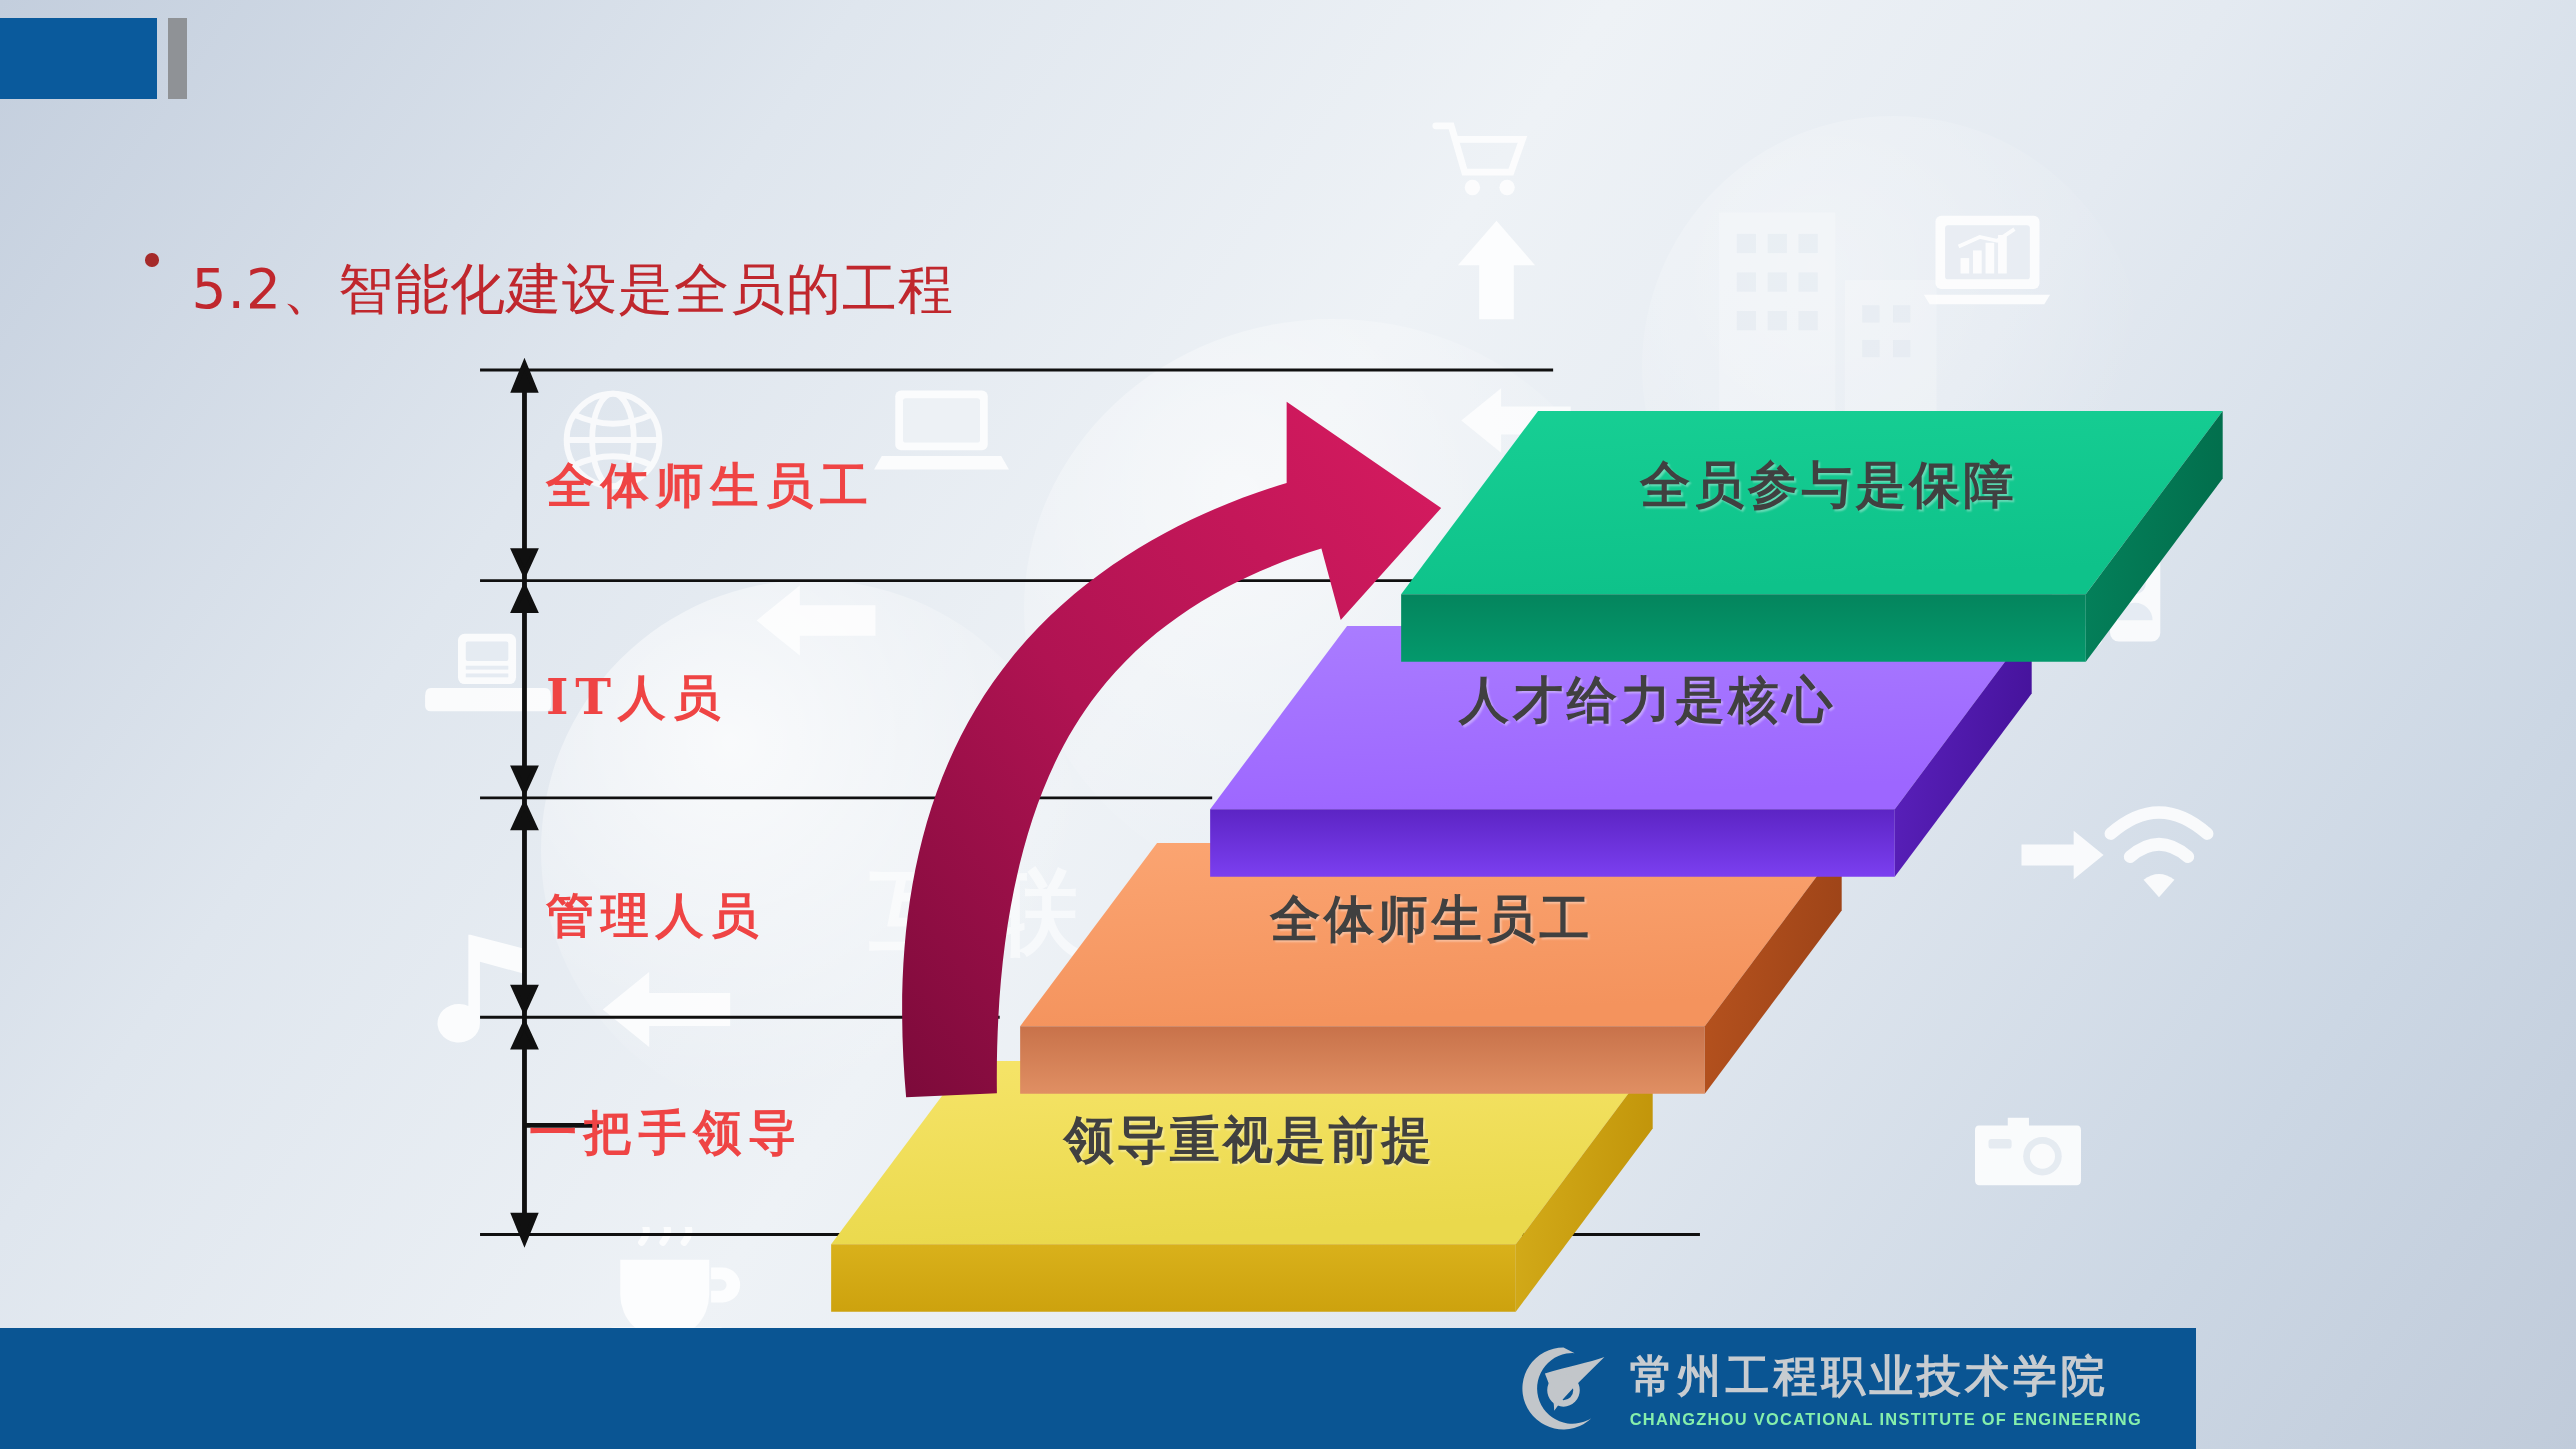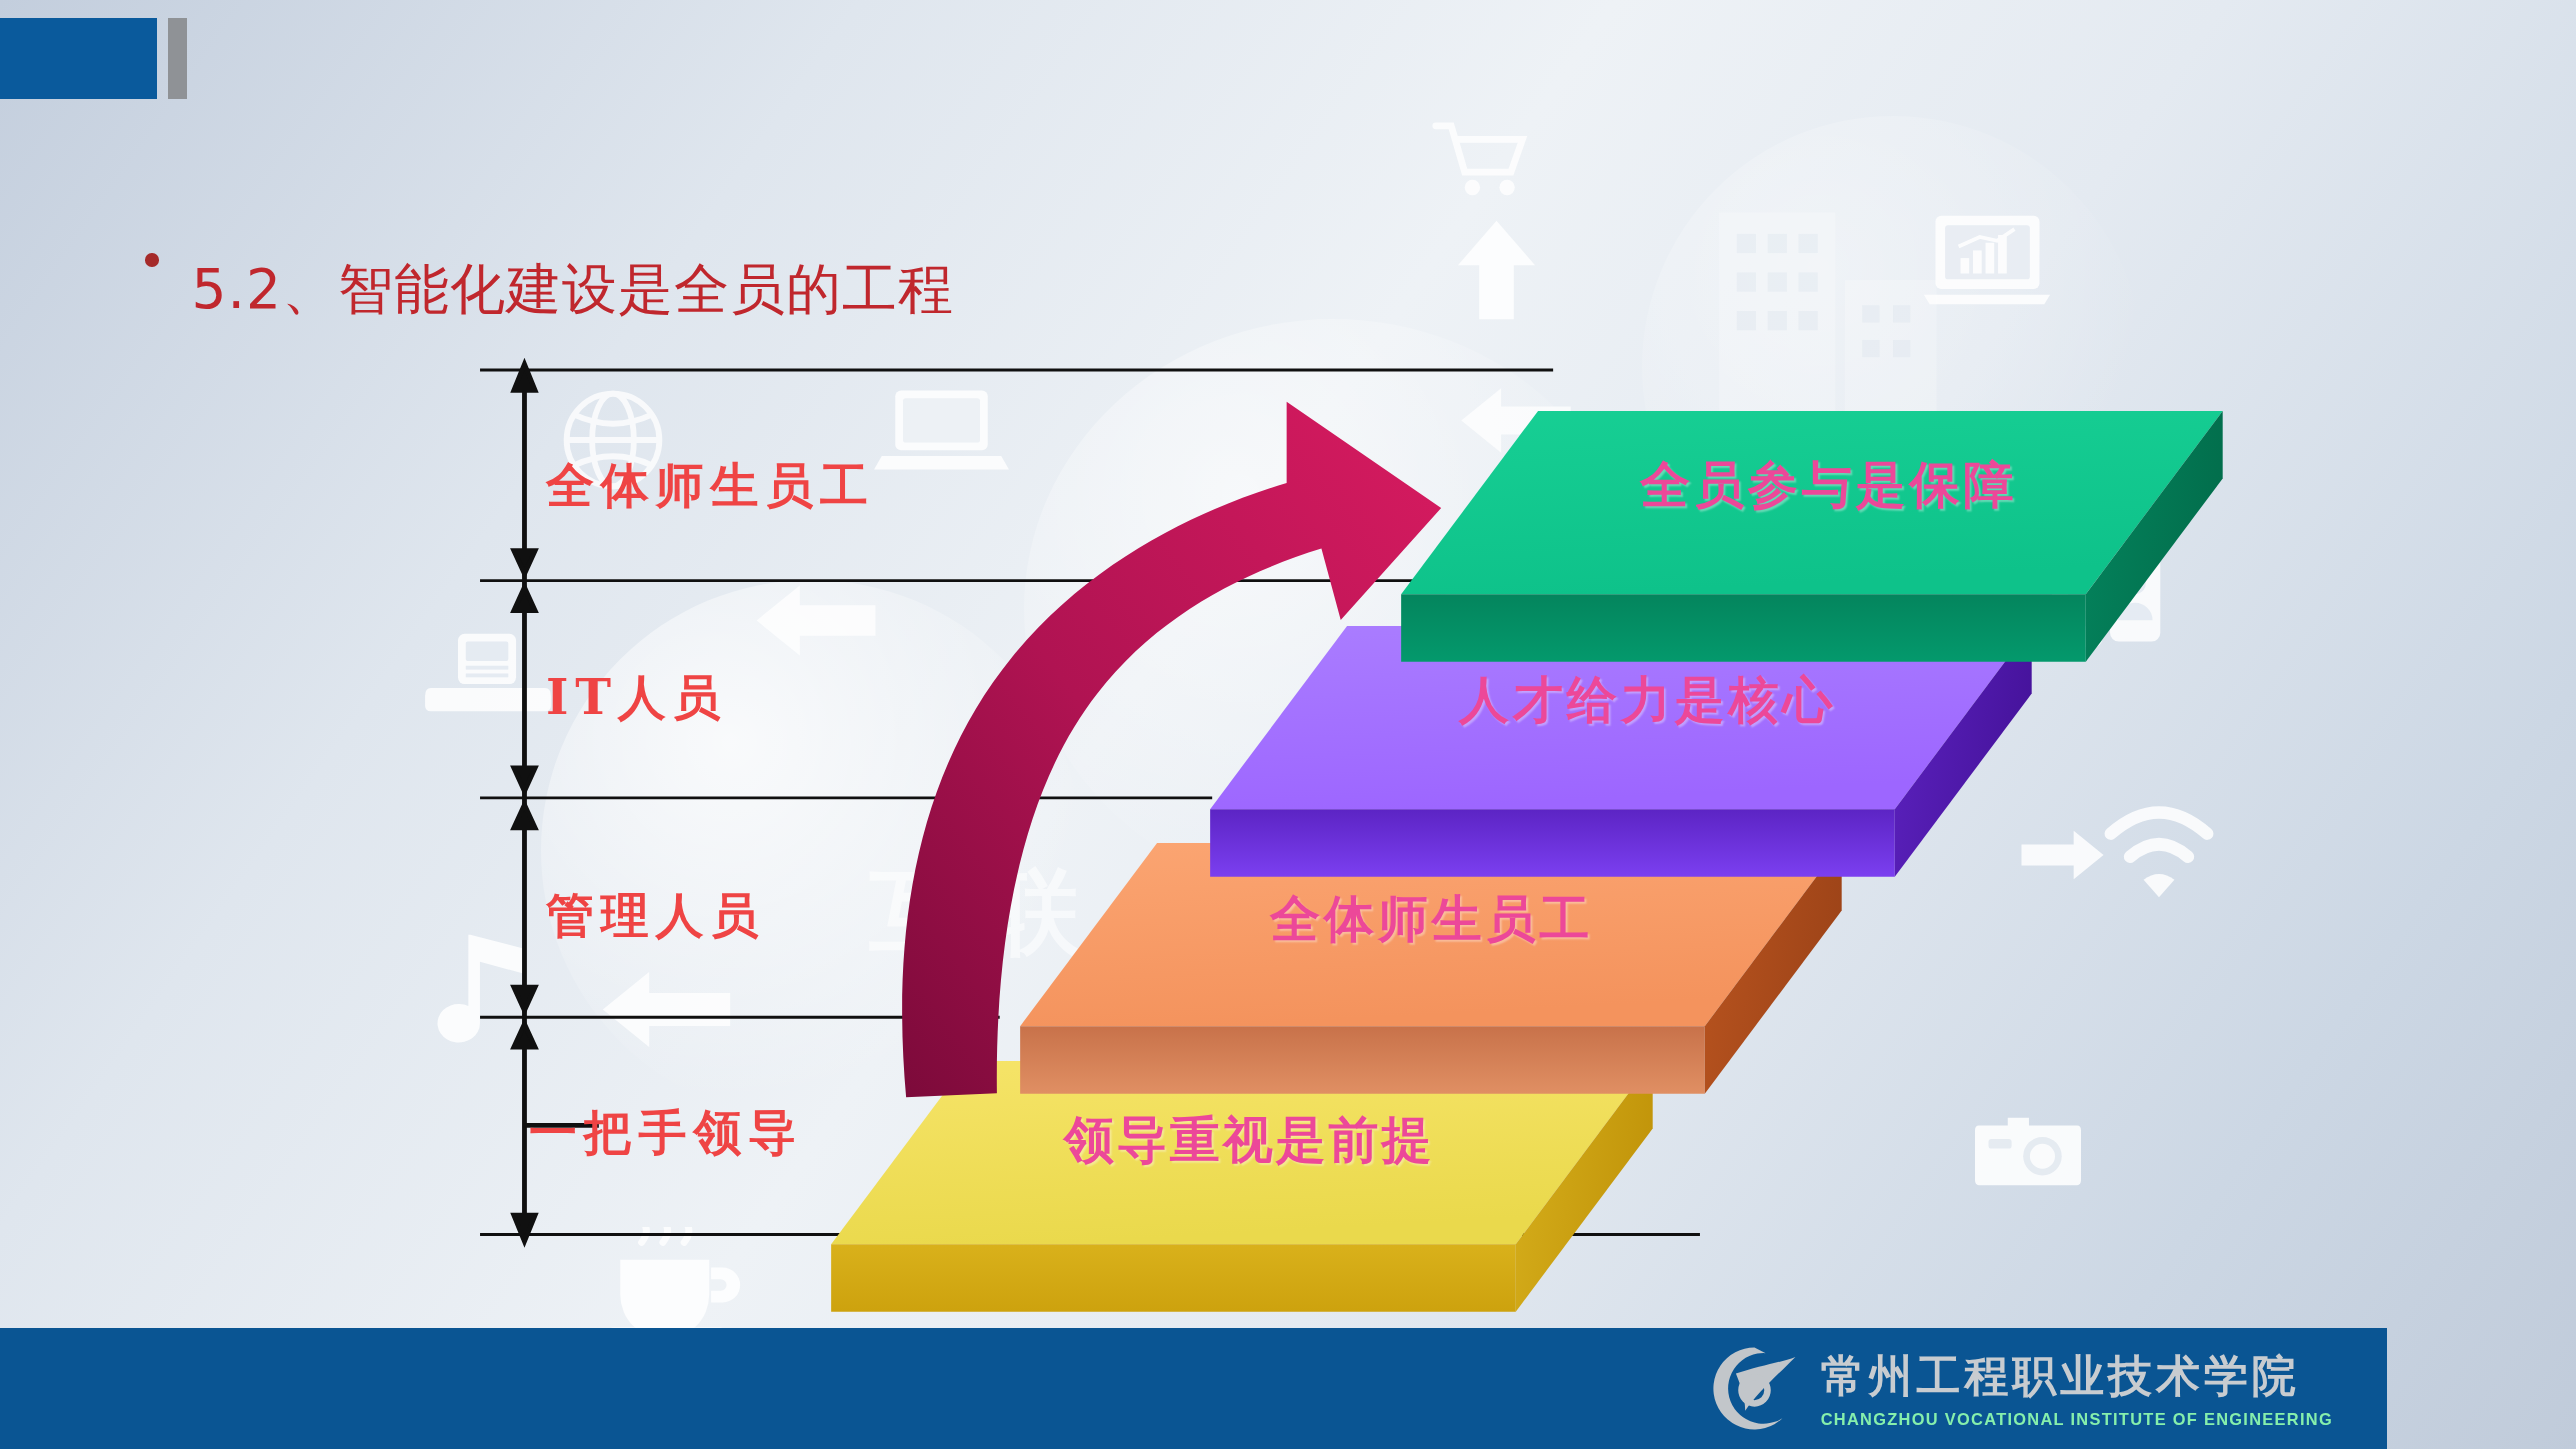--- a/index.html
+++ b/index.html
@@ -34,30 +34,30 @@
 
   
   .axis{position:absolute;left:0;top:0;width:2576px;height:1450px;pointer-events:none;}
 
   .axlabel{position:absolute;color:#ef4444;font-size:48px;font-weight:bold;letter-spacing:6.8px;white-space:nowrap;
     font-family:"DejaVu Serif","Liberation Serif",serif;}
 
   
   .block{position:absolute;}
   .block svg{display:block;overflow:visible;}
-  .block-label{position:absolute;color:#ec4899;font-size:50px;font-weight:bold;white-space:nowrap;letter-spacing:3.9px;
+  .block-label{position:absolute;color:#404040;font-size:50px;font-weight:bold;white-space:nowrap;letter-spacing:3.9px;
     font-family:"DejaVu Sans","Liberation Sans",sans-serif;
     text-shadow:1.9px 1.9px 1.9px rgba(255,255,255,.35);}
   .block-label.heavy{font-weight:bold;letter-spacing:2.9px;}
 
   
   .bigarrow{position:absolute;left:850px;top:367px;pointer-events:none;}
 
   
-  .footer{position:absolute;left:0;bottom:0;width:2387px;height:122px;background:#0a5593;}
+  .footer{position:absolute;left:0;bottom:0;width:2196px;height:122px;background:#0a5593;}
   .logo-wrap{position:absolute;right:54px;top:13.5px;display:flex;align-items:center;gap:19.3px;}
   .logo-mark{width:93px;height:93px;}
   .logo-txt{display:flex;flex-direction:column;gap:3.9px;}
   .logo-cn{color:#c8ccd0;font-size:44px;font-weight:bold;letter-spacing:3.9px;white-space:nowrap;
     font-family:"DejaVu Serif","Liberation Serif",serif;}
   .logo-en{color:#86efac;font-size:16.4px;font-weight:bold;letter-spacing:1.3px;white-space:nowrap;
     font-family:"Liberation Sans",sans-serif;}
 </style>
 </head>
 <body>

